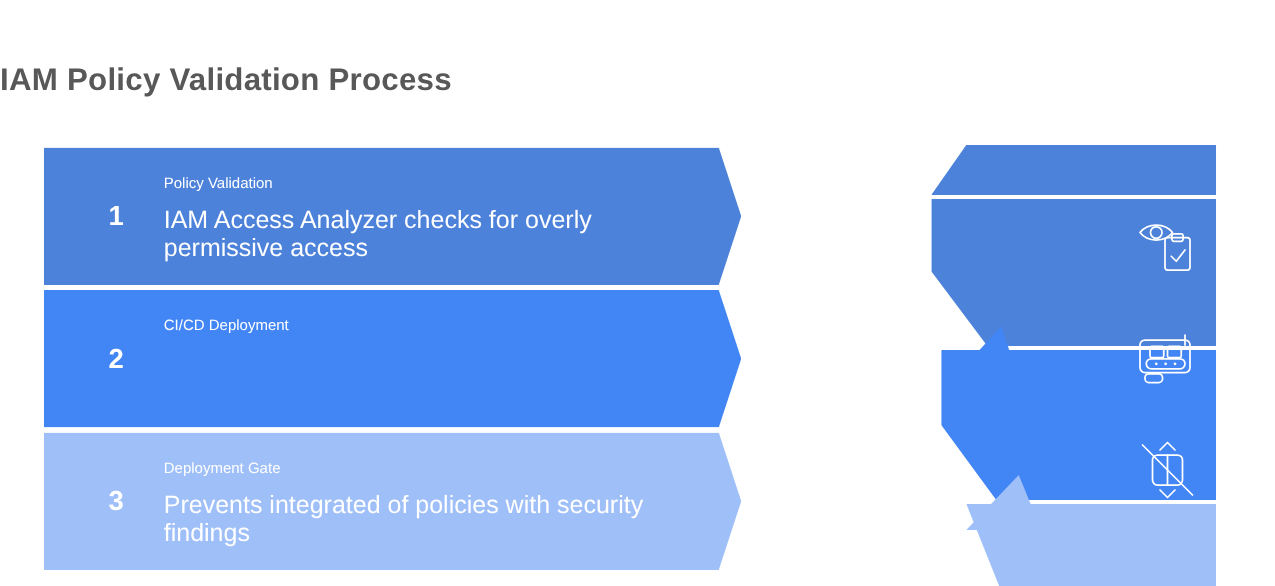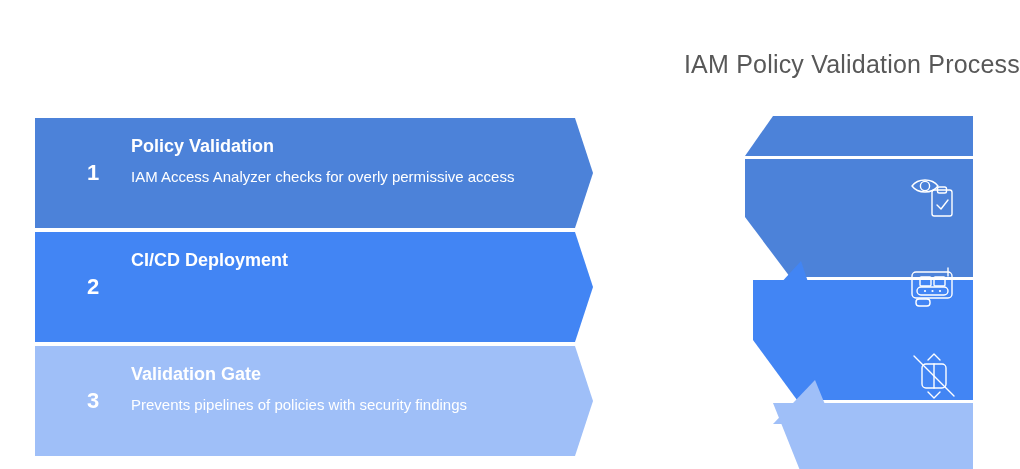--- a/index.html
+++ b/index.html
@@ -21,23 +21,23 @@
     height: 469px;
     background: #ffffff;
   }
 
   
   .page-title {
     position: absolute;
     left: 0;
     top: 48px;
     width: 1020px;
-    text-align: right;
+    text-align: left;
     font-size: 25px;
-    font-weight: normal;
+    font-weight: bold;
     color: #585858;
     letter-spacing: 0.2px;
     line-height: 32px;
   }
 
   
   .steps {
     position: absolute;
     left: 35px;
     top: 118px;
@@ -73,29 +73,29 @@
   }
 
   .step-body {
     position: absolute;
     left: 96px;
     top: 18px;
     width: 400px;
   }
 
   .step-title {
-    font-size: 18px;
-    font-weight: bold;
+    font-size: 12px;
+    font-weight: normal;
     color: #ffffff;
     line-height: 20px;
     margin-bottom: 9px;
   }
 
   .step-desc {
-    font-size: 15px;
+    font-size: 20px;
     font-weight: normal;
     color: #ffffff;
     line-height: 23px;
   }
 
   
   .graphic {
     position: absolute;
     left: 745px;
     top: 116px;
@@ -205,22 +205,22 @@
     <div class="step step-2">
       <div class="step-num">2</div>
       <div class="step-body">
         <div class="step-title">CI/CD Deployment</div>
       </div>
     </div>
 
     <div class="step step-3">
       <div class="step-num">3</div>
       <div class="step-body">
-        <div class="step-title">Validation Gate</div>
-        <div class="step-desc">Prevents pipelines of policies with security findings</div>
+        <div class="step-title">Deployment Gate</div>
+        <div class="step-desc">Prevents integrated of policies with security findings</div>
       </div>
     </div>
 
   </div>
 
   <div class="graphic">
     <div class="band band-top"></div>
     <div class="band band-1"></div>
     <div class="wedge-1"></div>
     <div class="band band-2"></div>

